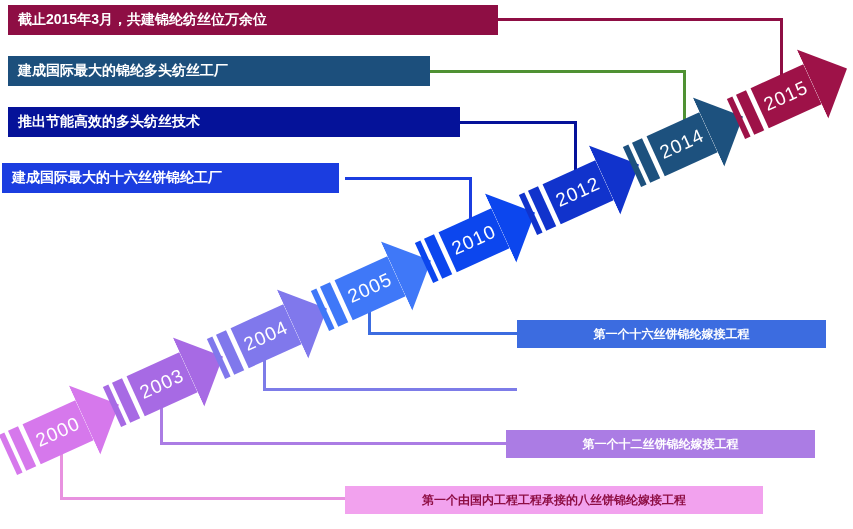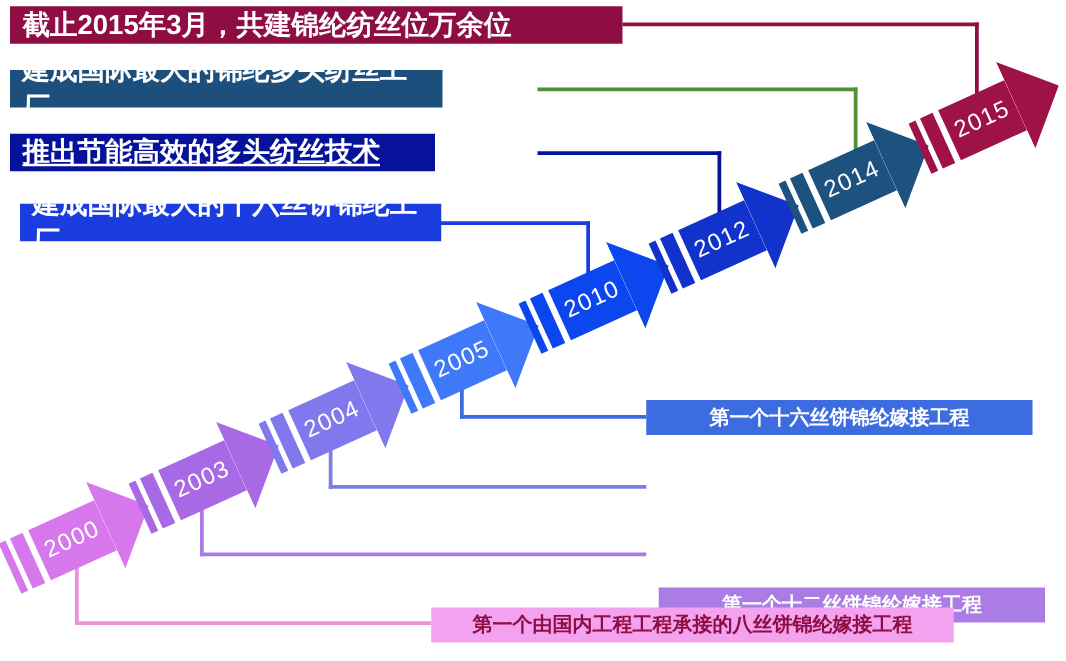--- a/index.html
+++ b/index.html
@@ -3,22 +3,22 @@
 <meta charset="utf-8">
 <style>
   * { margin:0; padding:0; box-sizing:border-box; }
   html,body { background:#ffffff; }
   body { font-family:"Liberation Sans","DejaVu Sans",sans-serif; }
   .canvas { position:relative; width:853px; height:529px; background:#ffffff; overflow:hidden; }
 
   
   .callout { position:absolute; background:var(--c); color:var(--tc,#ffffff);
              font-weight:bold; display:flex; align-items:center; z-index:3; }
-  .callout-top { height:30px; font-size:22px; padding:0 10px; justify-content:flex-start; }
-  .callout-bottom { height:28px; font-size:16px; justify-content:center; }
+  .callout-top { height:30px; font-size:14px; padding:0 10px; justify-content:flex-start; }
+  .callout-bottom { height:28px; font-size:12px; justify-content:center; }
 
   
   .connector { position:absolute; inset:0; z-index:1; pointer-events:none; }
   .connector .seg { position:absolute; background:var(--c); }
 
   
   .arrow { position:absolute; display:flex; align-items:center; height:44px;
            transform:rotate(-24.5deg); transform-origin:0 50%; z-index:2; }
   .stripe { background:var(--c); height:44px; flex:none; }
   .stripe-small { width:6px; margin-right:4px; }
@@ -129,33 +129,33 @@
     <div class="stripe stripe-large"></div>
     <div class="arrow-body">
         <span class="year-label">2015</span>
       </div>
     <div class="arrow-head"></div>
   </div>
 
   <div class="callout callout-top" style="left: 8px; top: 5px; width: 490px; --c: #8e0e44;">
     <span>截止2015年3月，共建锦纶纺丝位万余位</span>
   </div>
-  <div class="callout callout-top" style="left: 8px; top: 56px; width: 346px; --c: #1c4f7c;">
+  <div class="callout callout-top" style="left: 8px; top: 56px; width: 422px; --c: #1c4f7c;">
     <span>建成国际最大的锦纶多头纺丝工厂</span>
   </div>
-  <div class="callout callout-top" style="left: 8px; top: 107px; width: 340px; text-decoration: underline; --c: #051299;">
+  <div class="callout callout-top" style="left: 8px; top: 107px; width: 452px; --c: #051299;">
     <span>推出节能高效的多头纺丝技术</span>
   </div>
-  <div class="callout callout-top" style="left: 16px; top: 163px; width: 337px; --c: #1b3de0;">
+  <div class="callout callout-top" style="left: 2px; top: 163px; width: 337px; --c: #1b3de0;">
     <span>建成国际最大的十六丝饼锦纶工厂</span>
   </div>
 
   <div class="callout callout-bottom" style="left: 517px; top: 320px; width: 309px; --c: #3c6ce0;">
     <span>第一个十六丝饼锦纶嫁接工程</span>
   </div>
-  <div class="callout callout-bottom" style="left: 527px; top: 430px; width: 309px; margin-top: 40px; --c: #ab7ce4;">
+  <div class="callout callout-bottom" style="left: 506px; top: 430px; width: 309px; --c: #ab7ce4;">
     <span>第一个十二丝饼锦纶嫁接工程</span>
   </div>
   <div class="callout callout-bottom" style="left: 345px; top: 486px; width: 418px; --c: #f2a2ee; --tc: #8e0e44;">
     <span>第一个由国内工程工程承接的八丝饼锦纶嫁接工程</span>
   </div>
 
 </div>
 
 </body></html>

